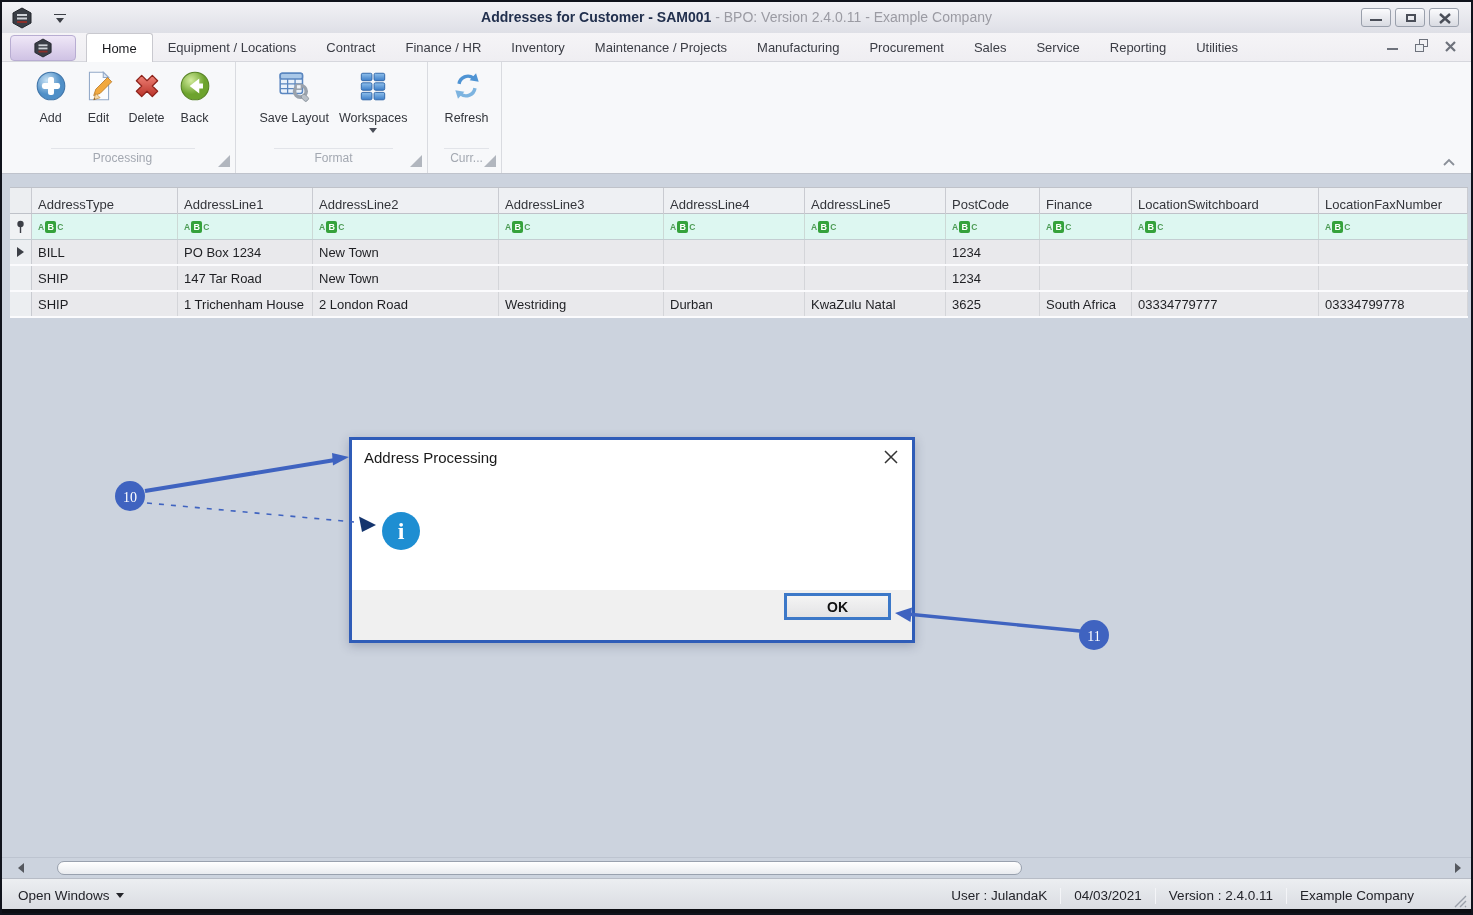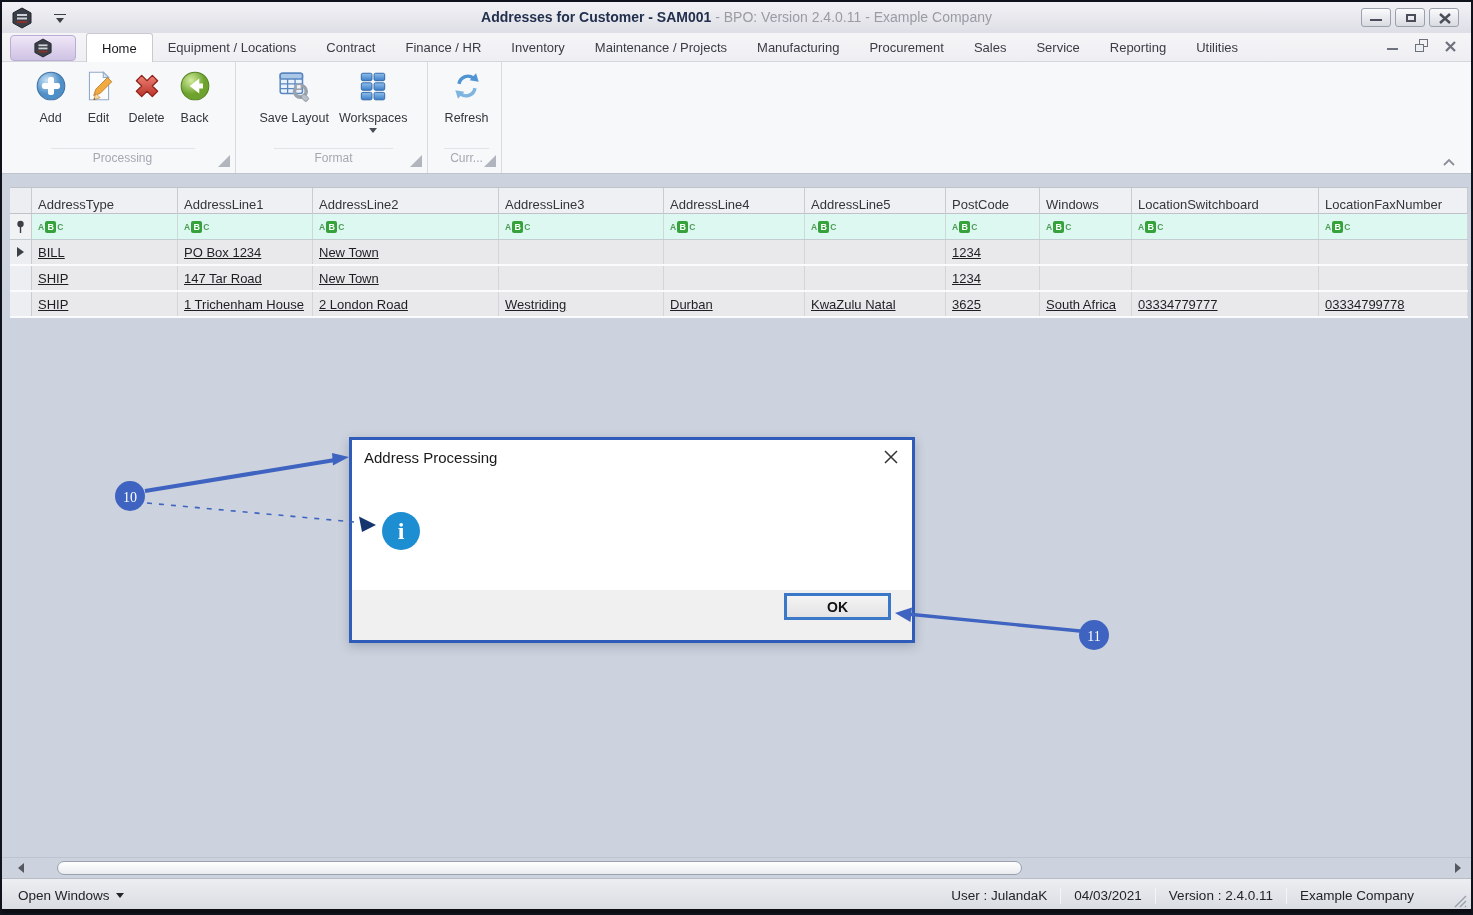--- a/index.html
+++ b/index.html
@@ -59,21 +59,21 @@
   .g-row, #grid-header, #grid-filter { display:flex; }
   #grid-header { height:27px; background:#eef0f3; border-top:1px solid #bfc2c9; border-bottom:1px solid #bfc2c9; }
   .g-hcell { border-right:1px solid #c9cbd1; display:flex; align-items:center; padding:16px 6px; font-size:13px; color:#33353a; overflow:hidden; white-space:nowrap; }
   .g-ind { width:22px; flex:none; background:#eceef1; border-right:1px solid #c9cbd1; display:flex; align-items:center; justify-content:center; }
   #grid-filter { height:26px; background:#ddf7f1; border-bottom:1px solid #c4cdd2; }
   #grid-filter .g-ind { background:#f0f2f4; }
   .g-fcell { border-right:1px solid #ccd9d6; display:flex; align-items:center; padding:0 6px; }
   .abc { display:flex; align-items:center; gap:1px; font-size:8.5px; font-weight:bold; color:#4d9c55; }
   .abc b { display:flex; align-items:center; justify-content:center; width:11px; height:12px; background:#35a23c; color:#fff; border-radius:2px; font-size:9px; }
   .g-row { height:26px; background:#e9e9ec; border-bottom:2px solid #fbfbfd; }
-  .g-cell { border-right:1px solid #d4d5d9; display:flex; align-items:center; padding:0 6px; font-size:13px; color:#1e1f23; white-space:nowrap; overflow:hidden;text-decoration:underline; }
+  .g-cell { border-right:1px solid #d4d5d9; display:flex; align-items:center; padding:0 6px; font-size:13px; color:#1e1f23; white-space:nowrap; overflow:hidden; }
   .row-arrow { width:0; height:0; border-top:5px solid transparent; border-bottom:5px solid transparent; border-left:7px solid #3c3f46; }
 
   
   #hscroll { position:absolute; left:0; right:0; top:855px; height:21px; background:#ccd3de; border-top:1px solid #bdc4d0; }
   .scroll-arrow { position:absolute; top:5px; width:0; height:0; border-top:5px solid transparent; border-bottom:5px solid transparent; }
   #scroll-left { left:16px; border-right:6px solid #55585f; }
   #scroll-right { right:10px; border-left:6px solid #55585f; }
   #scroll-thumb { position:absolute; left:55px; top:3px; width:965px; height:14px; background:linear-gradient(#ffffff,#e9ebef); border:1px solid #99a1ae; border-radius:8px; }
   #statusbar { position:absolute; left:0; right:0; top:876px; height:34px; background:linear-gradient(#eceef1,#d8dbe1); border-top:1px solid #b7bcc6; font-size:13.5px; color:#23242a; }
   #open-windows { position:absolute; left:16px; top:9px; display:flex; align-items:center; gap:6px; }
@@ -305,21 +305,21 @@
   <div id="grid">
     <div id="grid-header">
         <div class="g-ind"></div>
         <div class="g-hcell" style="width: 146px;">AddressType</div>
         <div class="g-hcell" style="width: 135px;">AddressLine1</div>
         <div class="g-hcell" style="width: 186px;">AddressLine2</div>
         <div class="g-hcell" style="width: 165px;">AddressLine3</div>
         <div class="g-hcell" style="width: 141px;">AddressLine4</div>
         <div class="g-hcell" style="width: 141px;">AddressLine5</div>
         <div class="g-hcell" style="width: 94px;">PostCode</div>
-        <div class="g-hcell" style="width: 92px;">Windows</div>
+        <div class="g-hcell" style="width: 92px;">Finance</div>
         <div class="g-hcell" style="width: 187px;">LocationSwitchboard</div>
         <div class="g-hcell" style="width: 149px;">LocationFaxNumber</div>
       </div>
     <div id="grid-filter">
         <div class="g-ind">
           <svg width="9" height="14" viewBox="0 0 9 14">
             <circle cx="4.5" cy="4" r="3.2" fill="#3c3f46"></circle>
             <rect x="3.8" y="7" width="1.4" height="6" fill="#3c3f46"></rect>
           </svg>
         </div>

